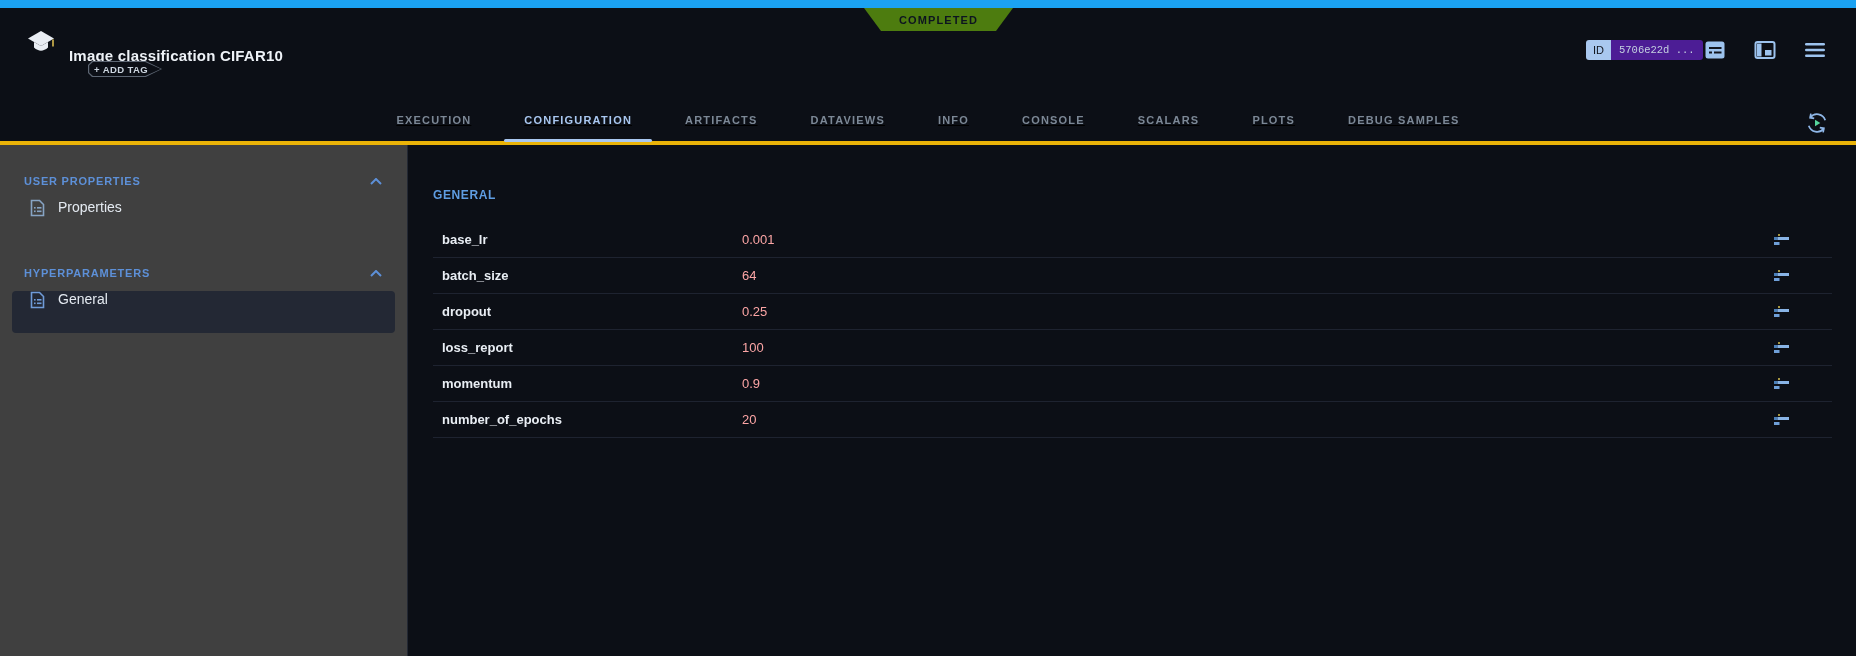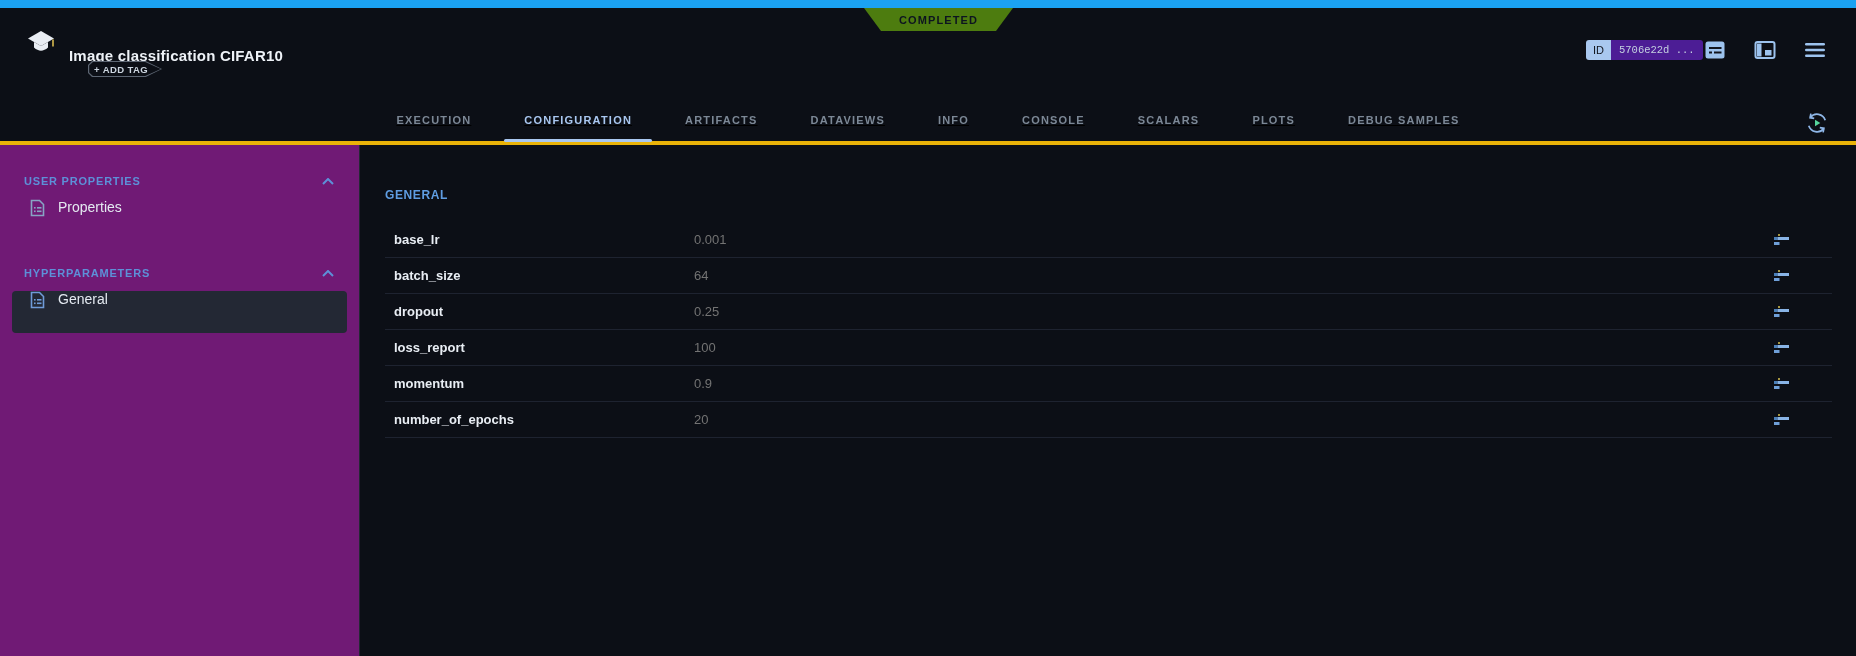--- a/index.html
+++ b/index.html
@@ -37,34 +37,34 @@
   .tabbar { position:absolute; top:102px; left:0; width:100%; height:43px; border-bottom:4px solid #eab308;
     display:flex; justify-content:center; align-items:flex-start; gap:13px;text-decoration:underline; }
   .tab { position:relative; height:42px; line-height:36px; padding:0 20px; font-size:11px; font-weight:bold;
     letter-spacing:1.2px; color:#7c8896; cursor:pointer; white-space:nowrap; }
   .tab.active { color:#a9c7f0; }
   .tab.active::after { content:""; position:absolute; left:0; right:0; bottom:2px; height:3px; background:#a9c7f0; border-radius:2px; }
   .refresh-btn { position:absolute; top:110px; right:26px; width:26px; height:26px; display:flex; align-items:center; justify-content:center; cursor:pointer; }
 
   
   .content { position:absolute; top:145px; left:0; right:0; bottom:0; display:flex; }
-  .sidebar { width:360px; background:#701a75; border-right:1px solid #232833; padding-top:28px; }
+  .sidebar { width:408px; background:#404040; border-right:1px solid #232833; padding-top:28px; }
   .side-section-header { display:flex; align-items:center; justify-content:space-between;
     padding:0 25px 0 24px; height:16px; color:#5d90d8; font-size:11px; font-weight:bold; letter-spacing:.8px; margin-bottom:10px; }
   .side-item { height:42px; margin:0 12px; border-radius:4px; display:flex; align-items:flex-start; gap:13px;
     padding-left:18px; font-size:14px; color:#e4eaf1; cursor:pointer; }
   .side-item.selected { background:#232834; }
   .side-section + .side-section { margin-top:24px; }
 
   .main { flex:1; padding:0 24px 0 25px; background:#0c0f16; }
   .section-title { margin-top:43px; color:#5f9de2; font-size:12px; font-weight:bold; letter-spacing:.6px; }
   .param-table { margin-top:20px; }
   .param-row { display:flex; align-items:center; height:36px; border-bottom:1px solid #1e2330; padding-left:9px; }
   .param-name { width:300px; font-size:13px; font-weight:bold; color:#e9eef4; }
-  .param-value { font-size:13px; color:#737373; }
+  .param-value { font-size:13px; color:#fca5a5; }
   .row-action { margin-left:auto; margin-right:39px; width:20px; height:16px; display:flex; align-items:center; justify-content:center; cursor:pointer; }
 </style>
 </head>
 <body>
 
 <div class="screen">
 
   <div class="status-strip"></div>
   <div class="status-banner">
     <span>COMPLETED</span>

